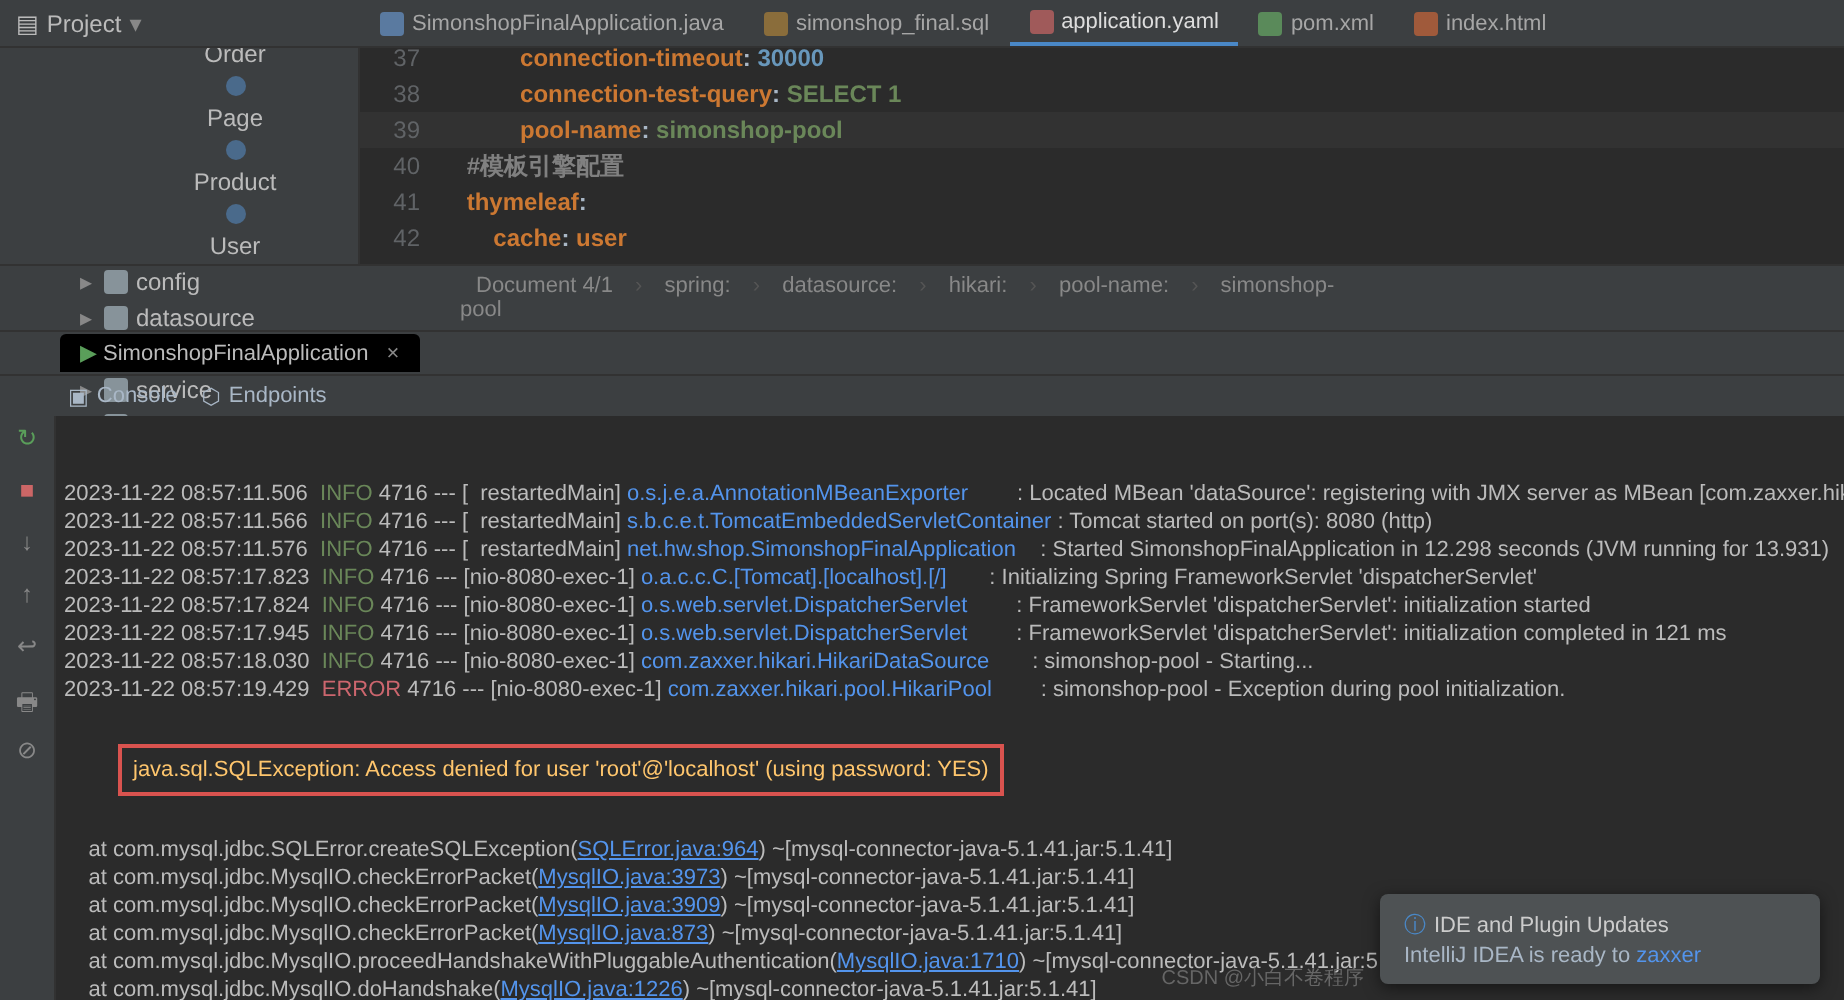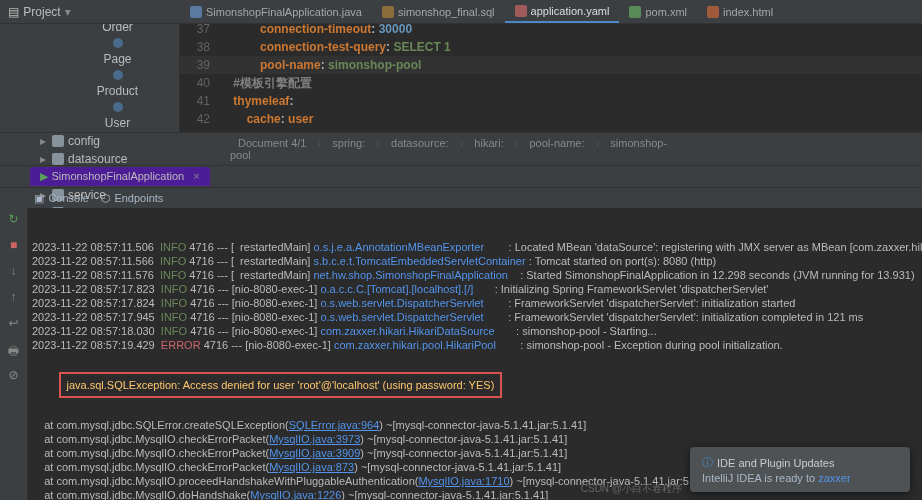--- a/index.html
+++ b/index.html
@@ -27,21 +27,21 @@
 .gutter { width: 40px; text-align: right; padding-right: 10px; color: #606366; user-select: none; }
 .code { flex: 1; white-space: pre; font-weight: bold; }
 .line-highlight { background: #323232; }
 .kw { color: #cc7832; }
 .str { color: #6a8759; }
 .num { color: #6897bb; }
 .comment { color: #808080; }
 .breadcrumb { background: #3c3f41; border-top: 1px solid #323232; border-bottom: 1px solid #323232; padding: 4px 230px; font-size: 11px; color: #888; }
 .breadcrumb span { margin: 0 4px; }
 .run-tabs { background: #3c3f41; height: 22px; display: flex; align-items: center; padding-left: 30px; border-bottom: 1px solid #323232; }
-.run-tab { padding: 3px 10px; font-size: 11px; color: #bbb; background: #4c1d95; border-radius: 3px 3px 0 0; margin-right: 4px; }
+.run-tab { padding: 3px 10px; font-size: 11px; color: #bbb; background: #000000; border-radius: 3px 3px 0 0; margin-right: 4px; }
 .run-toolbar { background: #3c3f41; height: 20px; display: flex; align-items: center; padding-left: 34px; gap: 12px; font-size: 11px; }
 .console-tab { display: flex; align-items: center; gap: 4px; }
 .console-area { display: flex; height: 302px; }
 .console-gutter { width: 28px; background: #3c3f41; border-right: 1px solid #323232; padding-top: 4px; display: flex; flex-direction: column; align-items: center; gap: 10px; }
 .gutter-btn { width: 16px; height: 16px; color: #888; font-size: 12px; cursor: pointer; text-align: center; }
 .console { flex: 1; background: #2b2b2b; font-family: Consolas, monospace; font-size: 11px; line-height: 14px; padding: 4px; overflow: hidden; white-space: pre; color: #bbb; }
 .log-line { white-space: pre; }
 .info { color: #6a8759; }
 .error { color: #cc666e; }
 .class-name { color: #5394ec; }

